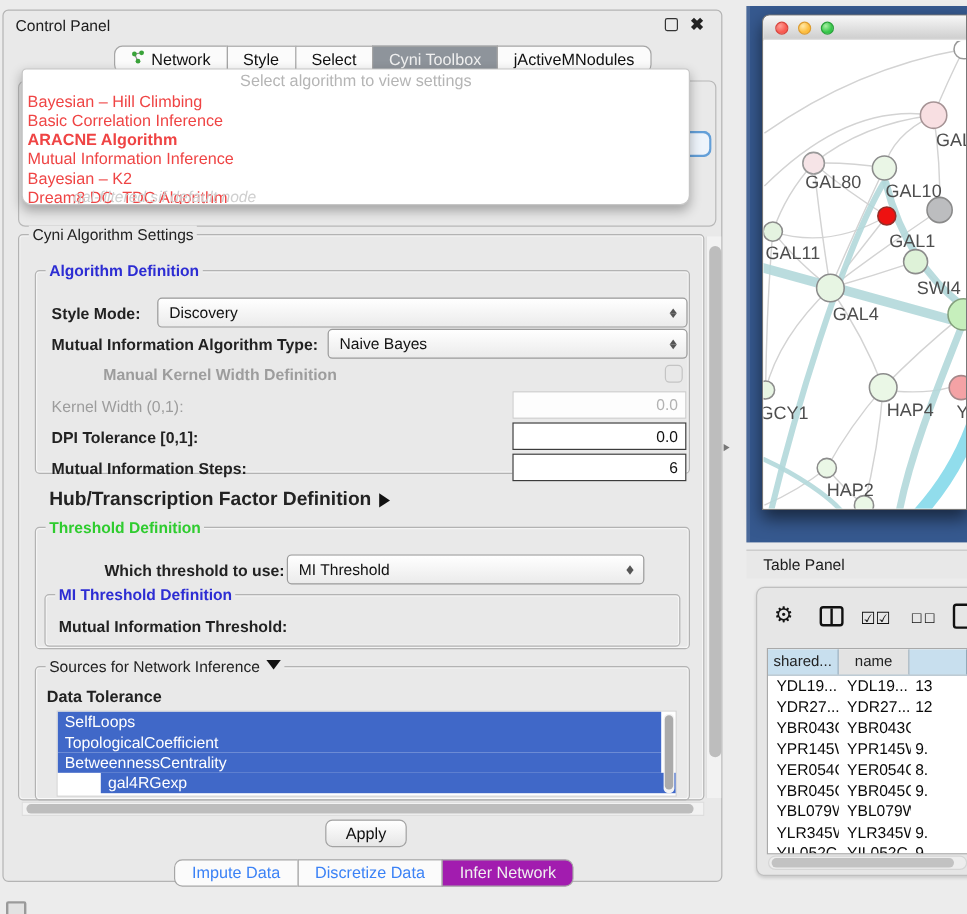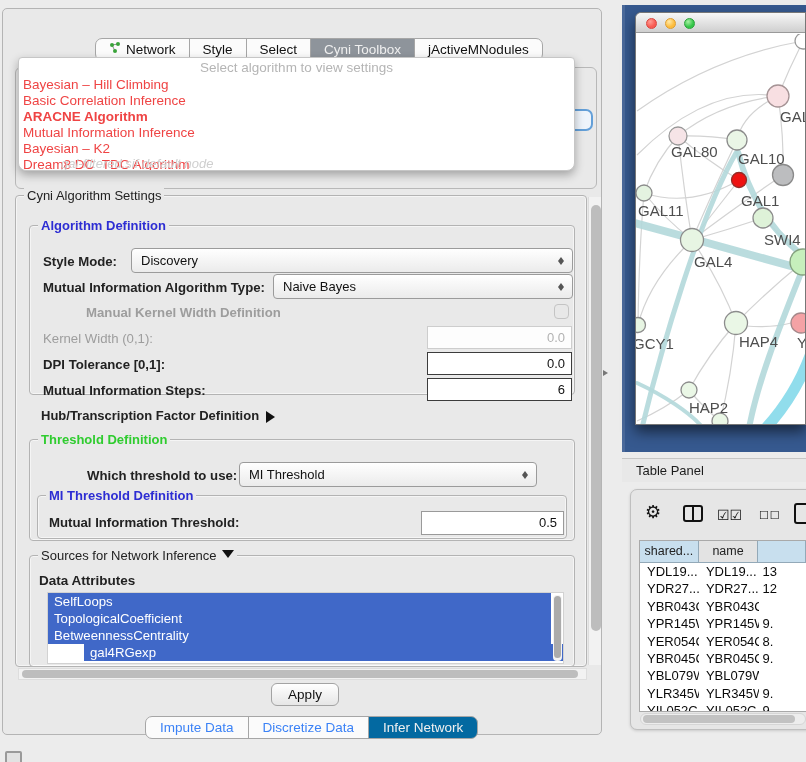--- a/index.html
+++ b/index.html
@@ -81,21 +81,21 @@
 
   .apply-btn { position:absolute; left:268px; top:674px; width:68px; height:23px;
     background:linear-gradient(#ffffff,#e6e6e6); border:1px solid #a3a3a3; border-radius:6px;
     font-size:13.5px; text-align:center; line-height:21px; color:#111; }
 
   .btabs { position:absolute; left:143px; top:707px; display:flex; }
   .btab { height:23px; line-height:21px; padding:0 14px; background:#fbfbfb; border:1px solid #a6a6a6;
     margin-left:-1px; font-size:13.5px; color:#3b82f6; }
   .btab:first-child { border-radius:7px 0 0 7px; }
   .btab:last-child { border-radius:0 7px 7px 0; }
-  .btab.selected { background:#0369a1; color:#f0f0f0;text-align:right; }
+  .btab.selected { background:#a21caf; color:#f0f0f0;text-align:right; }
 
   .mini-dock { position:absolute; left:5px; top:751px; width:17px; height:14px; border:2px solid #9a9a9a;
     border-radius:2px; background:#e2e2e2; }
 
   .splitter-grip { position:absolute; left:603px; top:370px; width:0; height:0;
     border:3px solid transparent; border-left:5px solid #777; }
 
   
   .blue-frame { position:absolute; left:622px; top:5px; width:184px; height:447px; background:#36598f;
     box-shadow:inset 3px 0 0 rgba(255,255,255,0.10); }
@@ -130,20 +130,25 @@
   .trow { display:flex; height:17.4px; }
   .td { font-size:13px; line-height:17.4px; padding-left:7px; overflow:hidden; white-space:nowrap; color:#0a0a0a; }
   .tp-hscroll { position:absolute; left:9px; top:223px; width:166px; height:12px; background:#ededed;
     border:1px solid #d6d6d6; border-radius:6px; }
   .tp-hthumb { position:absolute; left:2px; top:1px; width:152px; height:8px; background:#c2c2c2; border-radius:4px; }
 </style>
 </head>
 <body>
 
 <div class="cpanel">
+  <div class="cp-titlebar">
+    <span class="cp-title">Control Panel</span>
+    <span class="win-min"></span>
+    <span class="win-close">✖</span>
+  </div>
 
   <div class="tabrow" id="top-tabs">
       <div class="tab">
         <span><svg class="net-ico" viewBox="0 0 12 13">
             <line x1="3" y1="4" x2="9" y2="3" stroke="#8a8a8a"></line>
             <line x1="3" y1="4" x2="6" y2="10" stroke="#8a8a8a"></line>
             <circle cx="3" cy="4" r="2" fill="#3aa33a"></circle>
             <circle cx="9" cy="3" r="2" fill="#3aa33a"></circle>
             <circle cx="6" cy="10" r="2" fill="#3aa33a"></circle>
           </svg></span>
@@ -191,42 +196,41 @@
 
   <span class="lbl gray" style="left:40px; top:322px;">Kernel Width (0,1):</span>
   <div class="tfield disabled" style="left:424px; top:317px; width:145px; height:23px;">0.0</div>
 
   <span class="lbl b" style="left:40px; top:348px;">DPI Tolerance [0,1]:</span>
   <div class="tfield dark" style="left:424px; top:343px; width:145px; height:23px;">0.0</div>
 
   <span class="lbl b" style="left:40px; top:374px;">Mutual Information Steps:</span>
   <div class="tfield dark" style="left:424px; top:369px; width:145px; height:23px;">6</div>
 
-  <span class="lbl b" style="left:38px; top:399px; font-size:13px;"><span>Hub/Transcription Factor Definition</span><span class="tri-right"></span></span>
+  <span class="lbl b" style="left:38px; top:399px; font-size:16px;"><span>Hub/Transcription Factor Definition</span><span class="tri-right"></span></span>
 
   <div class="gbox" style="left:26px; top:430px; width:546px; height:102px;">
     <span class="legend green">Threshold Definition</span>
   </div>
 
   <span class="lbl b" style="left:84px; top:459px;">Which threshold to use:</span>
   <div class="combo" style="left:236px; top:453px; width:298px; height:25px;">
     <span>MI Threshold</span>
     <span class="arrows"></span>
   </div>
 
   <div class="gbox" style="left:34px; top:486px; width:530px; height:44px;">
     <span class="legend blue">MI Threshold Definition</span>
   </div>
   <span class="lbl b" style="left:46px; top:506px;">Mutual Information Threshold:</span>
-  <div class="tfield" style="left:418px; top:502px; width:143px; height:24px; line-height:22px;">0.5</div>
 
   <div class="gbox" style="left:26px; top:546px; width:546px; height:112px;">
     <span class="legend"><span>Sources for Network Inference</span><span class="tri-down"></span></span>
   </div>
-  <span class="lbl b" style="left:36px; top:564px; font-size:13.5px;">Data Attributes</span>
+  <span class="lbl b" style="left:36px; top:564px; font-size:13.5px;">Data Tolerance</span>
 
   <div class="attr-list" id="attr-list">
 
   <div class="attr-item" style="background: rgb(64, 104, 200);">SelfLoops</div>
       <div class="attr-item" style="background: rgb(64, 104, 200);">TopologicalCoefficient</div>
       <div class="attr-item" style="background: rgb(64, 104, 200);">BetweennessCentrality</div>
       <div class="attr-item" style="background: rgb(64, 104, 200); margin-left: 36px;">gal4RGexp</div>
       <div class="attr-vscroll">
         <div class="attr-vthumb"></div>
       </div>

